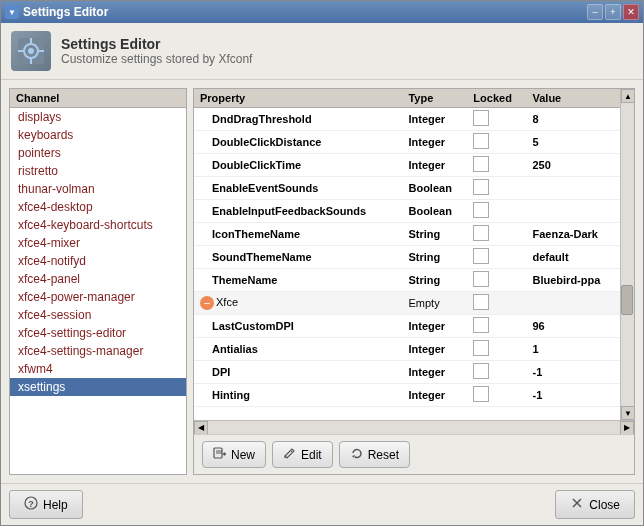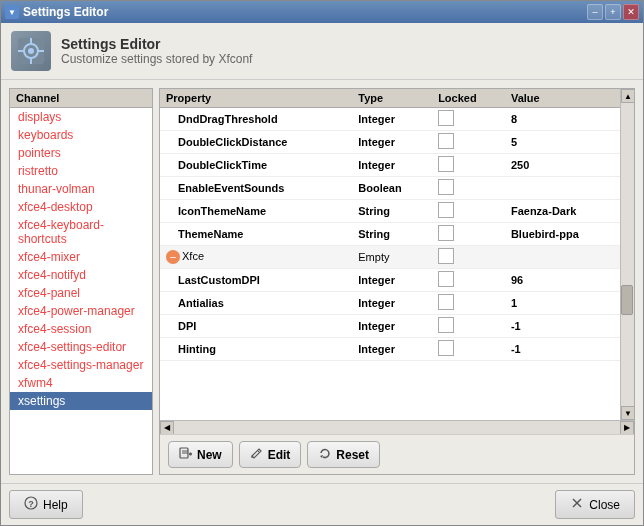--- a/index.html
+++ b/index.html
@@ -96,38 +96,38 @@
       color: #666;
     }
     .content {
       display: flex;
       flex: 1;
       overflow: hidden;
       padding: 8px;
       gap: 6px;
     }
     .sidebar {
-      width: 144px;
+      width: 178px;
       flex-shrink: 0;
       background: white;
       border: 1px solid #aaa;
       overflow-y: auto;
     }
     .sidebar-header {
       background: #d4d0c8;
       padding: 3px 6px;
       font-weight: bold;
       font-size: 11px;
       border-bottom: 1px solid #aaa;
     }
     .sidebar-item {
       padding: 2px 8px;
       cursor: pointer;
       font-size: 12px;
-      color: #ef4444;
+      color: #7f1d1d;
     }
     .sidebar-item.active {
       background: #4a6fa5;
       color: white;
     }
     .table-container {
       flex: 1;
       overflow-y: auto;
       overflow-x: hidden;
     }
@@ -190,21 +190,20 @@
     .action-btn {
       display: flex;
       align-items: center;
       gap: 4px;
       padding: 4px 10px;
       background: linear-gradient(to bottom, #f5f5f5, #dedede);
       border: 1px solid #aaa;
       border-radius: 4px;
       cursor: pointer;
       font-size: 12px;
-      font-weight: bold;
     }
     .bottom-bar {
       padding: 6px 8px;
       display: flex;
       justify-content: space-between;
       align-items: center;
       background: #edebe5;
       border-top: 1px solid #ccc;
       flex-shrink: 0;
     }
@@ -365,24 +364,36 @@
                 <td><span class="checkbox-cell"></span></td>
                 <td>250</td>
               </tr>
               <tr>
                 <td class="property-indent">EnableEventSounds</td>
                 <td>Boolean</td>
                 <td><span class="checkbox-cell"></span></td>
                 <td></td>
               </tr>
               <tr>
+                <td class="property-indent">EnableInputFeedbackSounds</td>
+                <td>Boolean</td>
+                <td><span class="checkbox-cell"></span></td>
+                <td></td>
+              </tr>
+              <tr>
                 <td class="property-indent">IconThemeName</td>
                 <td>String</td>
                 <td><span class="checkbox-cell"></span></td>
                 <td>Faenza-Dark</td>
+              </tr>
+              <tr>
+                <td class="property-indent">SoundThemeName</td>
+                <td>String</td>
+                <td><span class="checkbox-cell"></span></td>
+                <td>default</td>
               </tr>
               <tr>
                 <td class="property-indent">ThemeName</td>
                 <td>String</td>
                 <td><span class="checkbox-cell"></span></td>
                 <td>Bluebird-ppa</td>
               </tr>
               <tr class="group-row">
                 <td>
                   <span class="collapse-icon">–</span>Xfce

